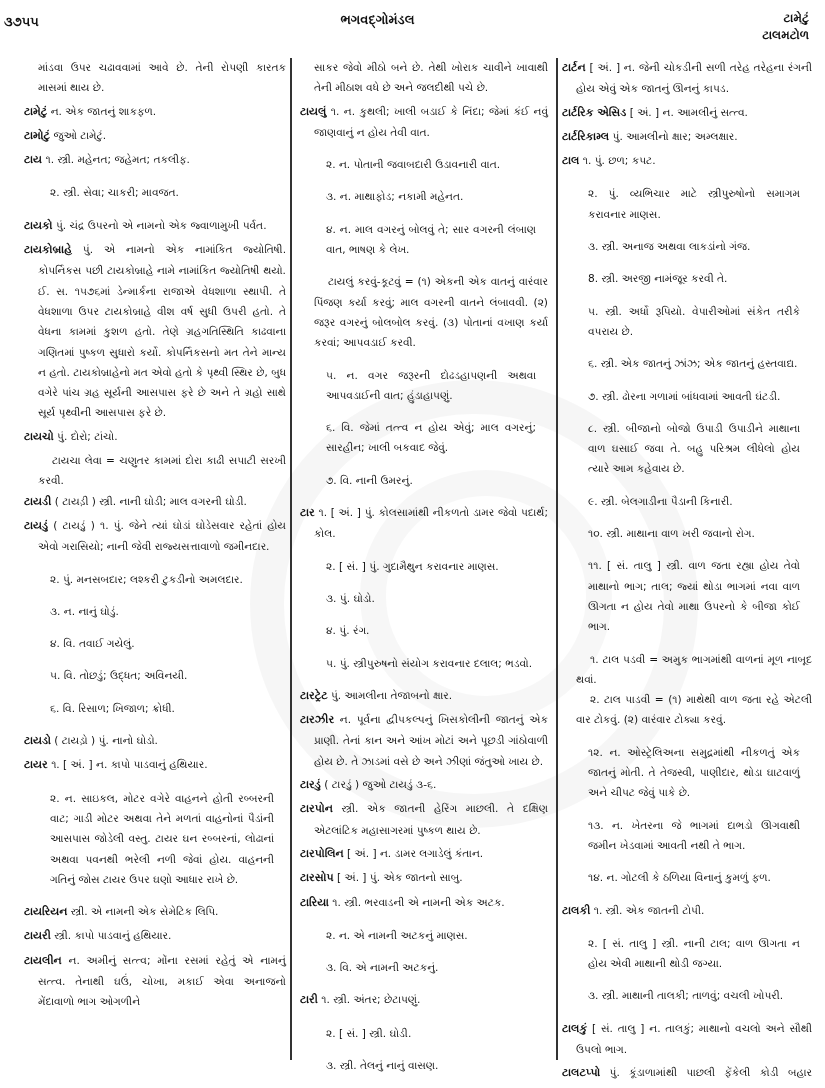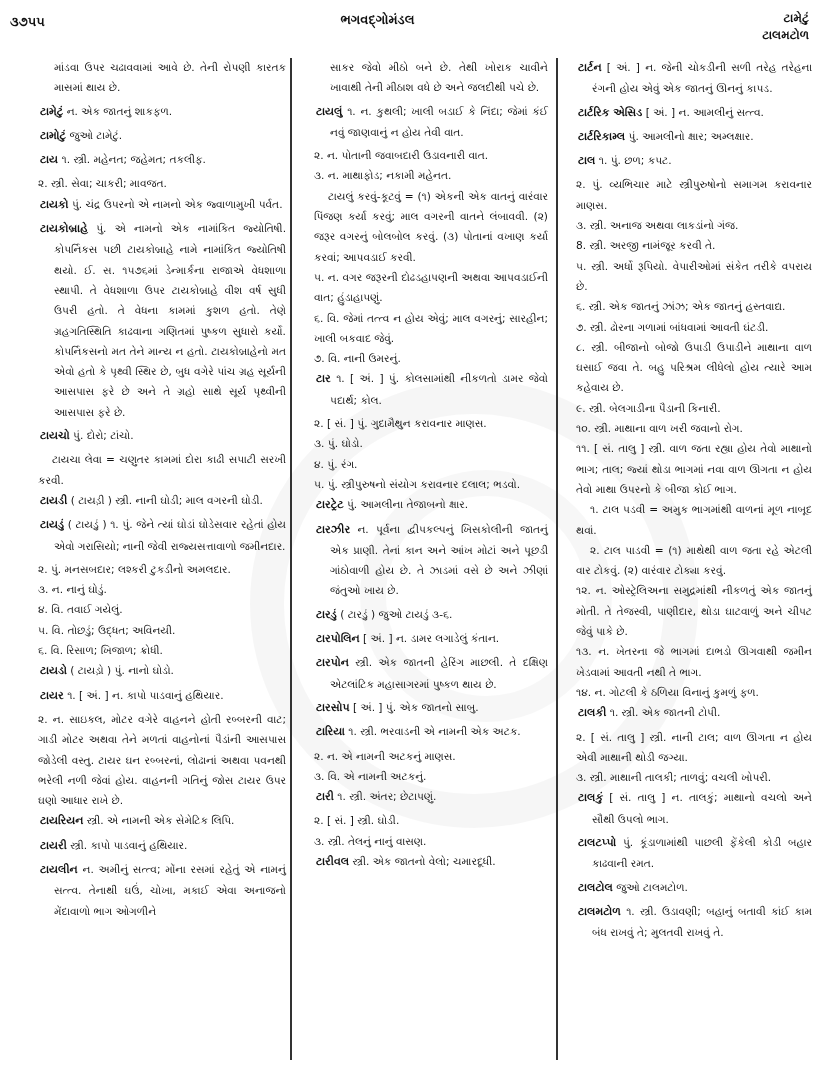--- a/index.html
+++ b/index.html
@@ -14,36 +14,36 @@
       pointer-events: none;
     }
     .watermark2 {
       position: absolute; left: 360px; top: 470px; width: 200px; height: 200px;
       border-radius: 50%; border: 26px solid rgba(0,0,0,0.03);
       pointer-events: none;
     }
     .header {
       position: absolute; left: 0; top: 0; width: 825px; height: 50px;
     }
-    .page-num { position: absolute; left: 10px; top: 14px; font-size: 13px; font-weight: bold; }
+    .page-num { position: absolute; left: 4px; top: 14px; font-size: 13px; font-weight: bold; }
     .running-title { position: absolute; left: 0; width: 755px; top: 12px; text-align: center; font-size: 13px; font-weight: bold; }
     .guide { position: absolute; right: 16px; top: 10px; text-align: right; font-size: 12px; font-weight: bold; line-height: 17px; }
     .col {
       position: absolute; top: 57px; font-size: 10.6px; line-height: 20.3px;
     }
     .col1 { left: 24px; width: 262px; }
     .col2 { left: 300px; width: 248px; }
     .col3 { left: 562px; width: 250px; }
     .rule { position: absolute; width: 1.5px; background: #333; }
     .rule1 { left: 290px; top: 58px; height: 1002px; }
     .rule2 { left: 556px; top: 58px; height: 1002px; }
-    .entry { margin: 0 0 3px 16px; padding-left: 14px; text-indent: -14px; text-align: justify; }
+    .entry { margin: 0 0 3px 0; padding-left: 14px; text-indent: -14px; text-align: justify; }
     .entry.cont { padding-left: 14px; text-indent: 0; }
     .hw { font-weight: bold; font-size: 11px; }
-    .sense { padding-left: 14px; text-indent: 0; margin: 0; text-align: justify; }
+    .sense { padding-left: 14px; text-indent: 0; margin: 12px; text-align: justify; }
     .idiom { padding-left: 14px; text-indent: 14px; margin: 0; text-align: justify; }
   </style>
 </head>
 <body>
 
 <div class="watermark"></div>
 <div class="watermark2"></div>
 
 <div class="header">
   <div class="page-num">૩૭૫૫</div>
@@ -79,34 +79,35 @@
     <div class="sense">૨. ન. સાઇકલ, મોટર વગેરે વાહનને હોતી રબ્બરની વાટ; ગાડી મોટર અથવા તેને મળતાં વાહનોનાં પૈડાંની આસપાસ જોડેલી વસ્તુ. ટાયર ઘન રબ્બરનાં, લોઢાનાં અથવા પવનથી ભરેલી નળી જેવાં હોય. વાહનની ગતિનું જોસ ટાયર ઉપર ઘણો આધાર રાખે છે.</div>
     <div class="entry"><span class="hw">ટાયરિયન</span><span> સ્ત્રી. એ નામની એક સેમેટિક લિપિ.</span></div>
     <div class="entry"><span class="hw">ટાયરી</span><span> સ્ત્રી. કાપો પાડવાનું હથિયાર.</span></div>
     <div class="entry"><span class="hw">ટાયલીન</span><span> ન. અમીનું સત્ત્વ; મોંના રસમાં રહેતું એ નામનું સત્ત્વ. તેનાથી ઘઉં, ચોખા, મકાઈ એવા અનાજનો મેંદાવાળો ભાગ ઓગળીને</span></div>
   </div>
 <div class="col col2">
     <div class="entry cont"><span>સાકર જેવો મીઠો બને છે. તેથી ખોરાક ચાવીને ખાવાથી તેની મીઠાશ વધે છે અને જલદીથી પચે છે.</span></div>
     <div class="entry"><span class="hw">ટાયલું</span><span> ૧. ન. કુથલી; ખાલી બડાઈ કે નિંદા; જેમાં કંઈ નવું જાણવાનું ન હોય તેવી વાત.</span></div>
     <div class="sense">૨. ન. પોતાની જવાબદારી ઉડાવનારી વાત.</div>
     <div class="sense">૩. ન. માથાફોડ; નકામી મહેનત.</div>
+    <div class="sense">૪. ન. માલ વગરનું બોલવું તે; સાર વગરની લંબાણ વાત, ભાષણ કે લેખ.</div>
     <div class="idiom">ટાયલું કરવું-કૂટવું = (૧) એકની એક વાતનું વારંવાર પિંજણ કર્યા કરવું; માલ વગરની વાતને લંબાવવી. (૨) જરૂર વગરનું બોલબોલ કરવું. (૩) પોતાનાં વખાણ કર્યા કરવાં; આપવડાઈ કરવી.</div>
     <div class="sense">૫. ન. વગર જરૂરની દોઢડહાપણની અથવા આપવડાઈની વાત; હુંડાહાપણું.</div>
     <div class="sense">૬. વિ. જેમાં તત્ત્વ ન હોય એવું; માલ વગરનું; સારહીન; ખાલી બકવાદ જેવું.</div>
     <div class="sense">૭. વિ. નાની ઉમરનું.</div>
     <div class="entry"><span class="hw">ટાર</span><span> ૧. [ અં. ] પું. કોલસામાંથી નીકળતો ડામર જેવો પદાર્થ; કોલ.</span></div>
     <div class="sense">૨. [ સં. ] પું. ગુદામૈથુન કરાવનાર માણસ.</div>
     <div class="sense">૩. પું. ઘોડો.</div>
     <div class="sense">૪. પું. રંગ.</div>
     <div class="sense">૫. પું. સ્ત્રીપુરુષનો સંયોગ કરાવનાર દલાલ; ભડવો.</div>
     <div class="entry"><span class="hw">ટારટ્રેટ</span><span> પું. આમલીના તેજાબનો ક્ષાર.</span></div>
     <div class="entry"><span class="hw">ટારઝીર</span><span> ન. પૂર્વના દ્વીપકલ્પનું ખિસકોલીની જાતનું એક પ્રાણી. તેનાં કાન અને આંખ મોટાં અને પૂછડી ગાંઠોવાળી હોય છે. તે ઝાડમાં વસે છે અને ઝીણાં જંતુઓ ખાય છે.</span></div>
     <div class="entry"><span class="hw">ટારડું</span><span> ( ટારડ઼ું ) જુઓ ટાયડું ૩-૬.</span></div>
+    <div class="entry"><span class="hw">ટારપોન</span><span> સ્ત્રી. એક જાતની હેરિંગ માછલી. તે દક્ષિણ એટલાંટિક મહાસાગરમાં પુષ્કળ થાય છે.</span></div>
     <div class="entry"><span class="hw">ટારપોલિન</span><span> [ અં. ] ન. ડામર લગાડેલું કંતાન.</span></div>
-    <div class="entry"><span class="hw">ટારપોન</span><span> સ્ત્રી. એક જાતની હેરિંગ માછલી. તે દક્ષિણ એટલાંટિક મહાસાગરમાં પુષ્કળ થાય છે.</span></div>
     <div class="entry"><span class="hw">ટારસોપ</span><span> [ અં. ] પું. એક જાતનો સાબુ.</span></div>
     <div class="entry"><span class="hw">ટારિયા</span><span> ૧. સ્ત્રી. ભરવાડની એ નામની એક અટક.</span></div>
     <div class="sense">૨. ન. એ નામની અટકનું માણસ.</div>
     <div class="sense">૩. વિ. એ નામની અટકનું.</div>
     <div class="entry"><span class="hw">ટારી</span><span> ૧. સ્ત્રી. અંતર; છેટાપણું.</span></div>
     <div class="sense">૨. [ સં. ] સ્ત્રી. ઘોડી.</div>
     <div class="sense">૩. સ્ત્રી. તેલનું નાનું વાસણ.</div>
     <div class="entry"><span class="hw">ટારીવલ</span><span> સ્ત્રી. એક જાતનો વેલો; ચમારદૂધી.</span></div>
   </div>
 <div class="col col3">

